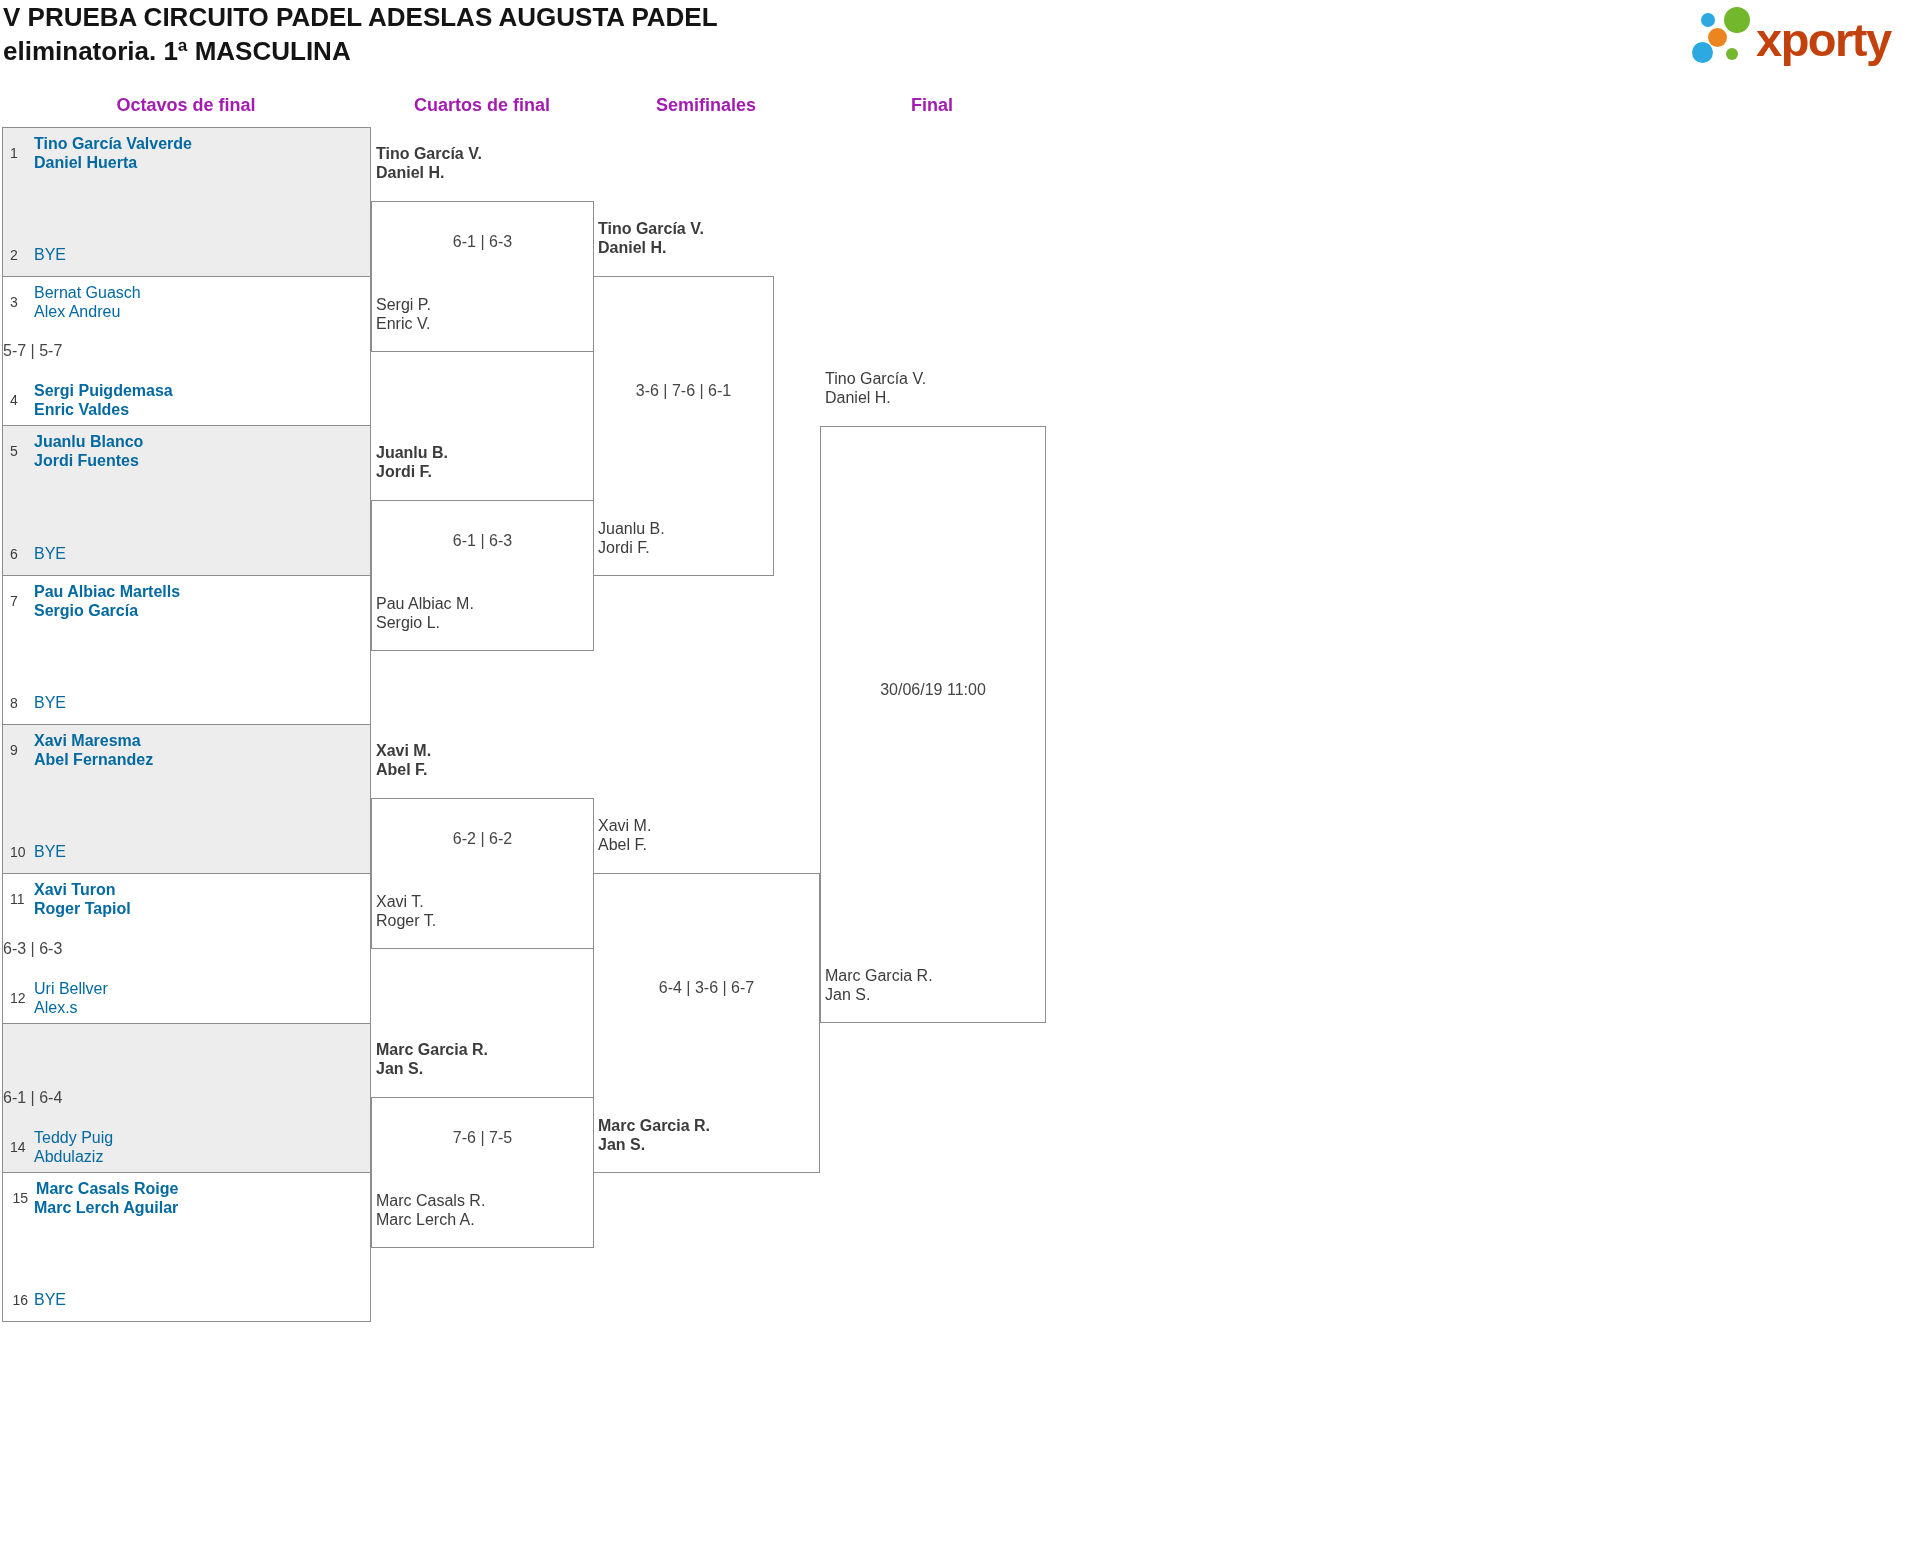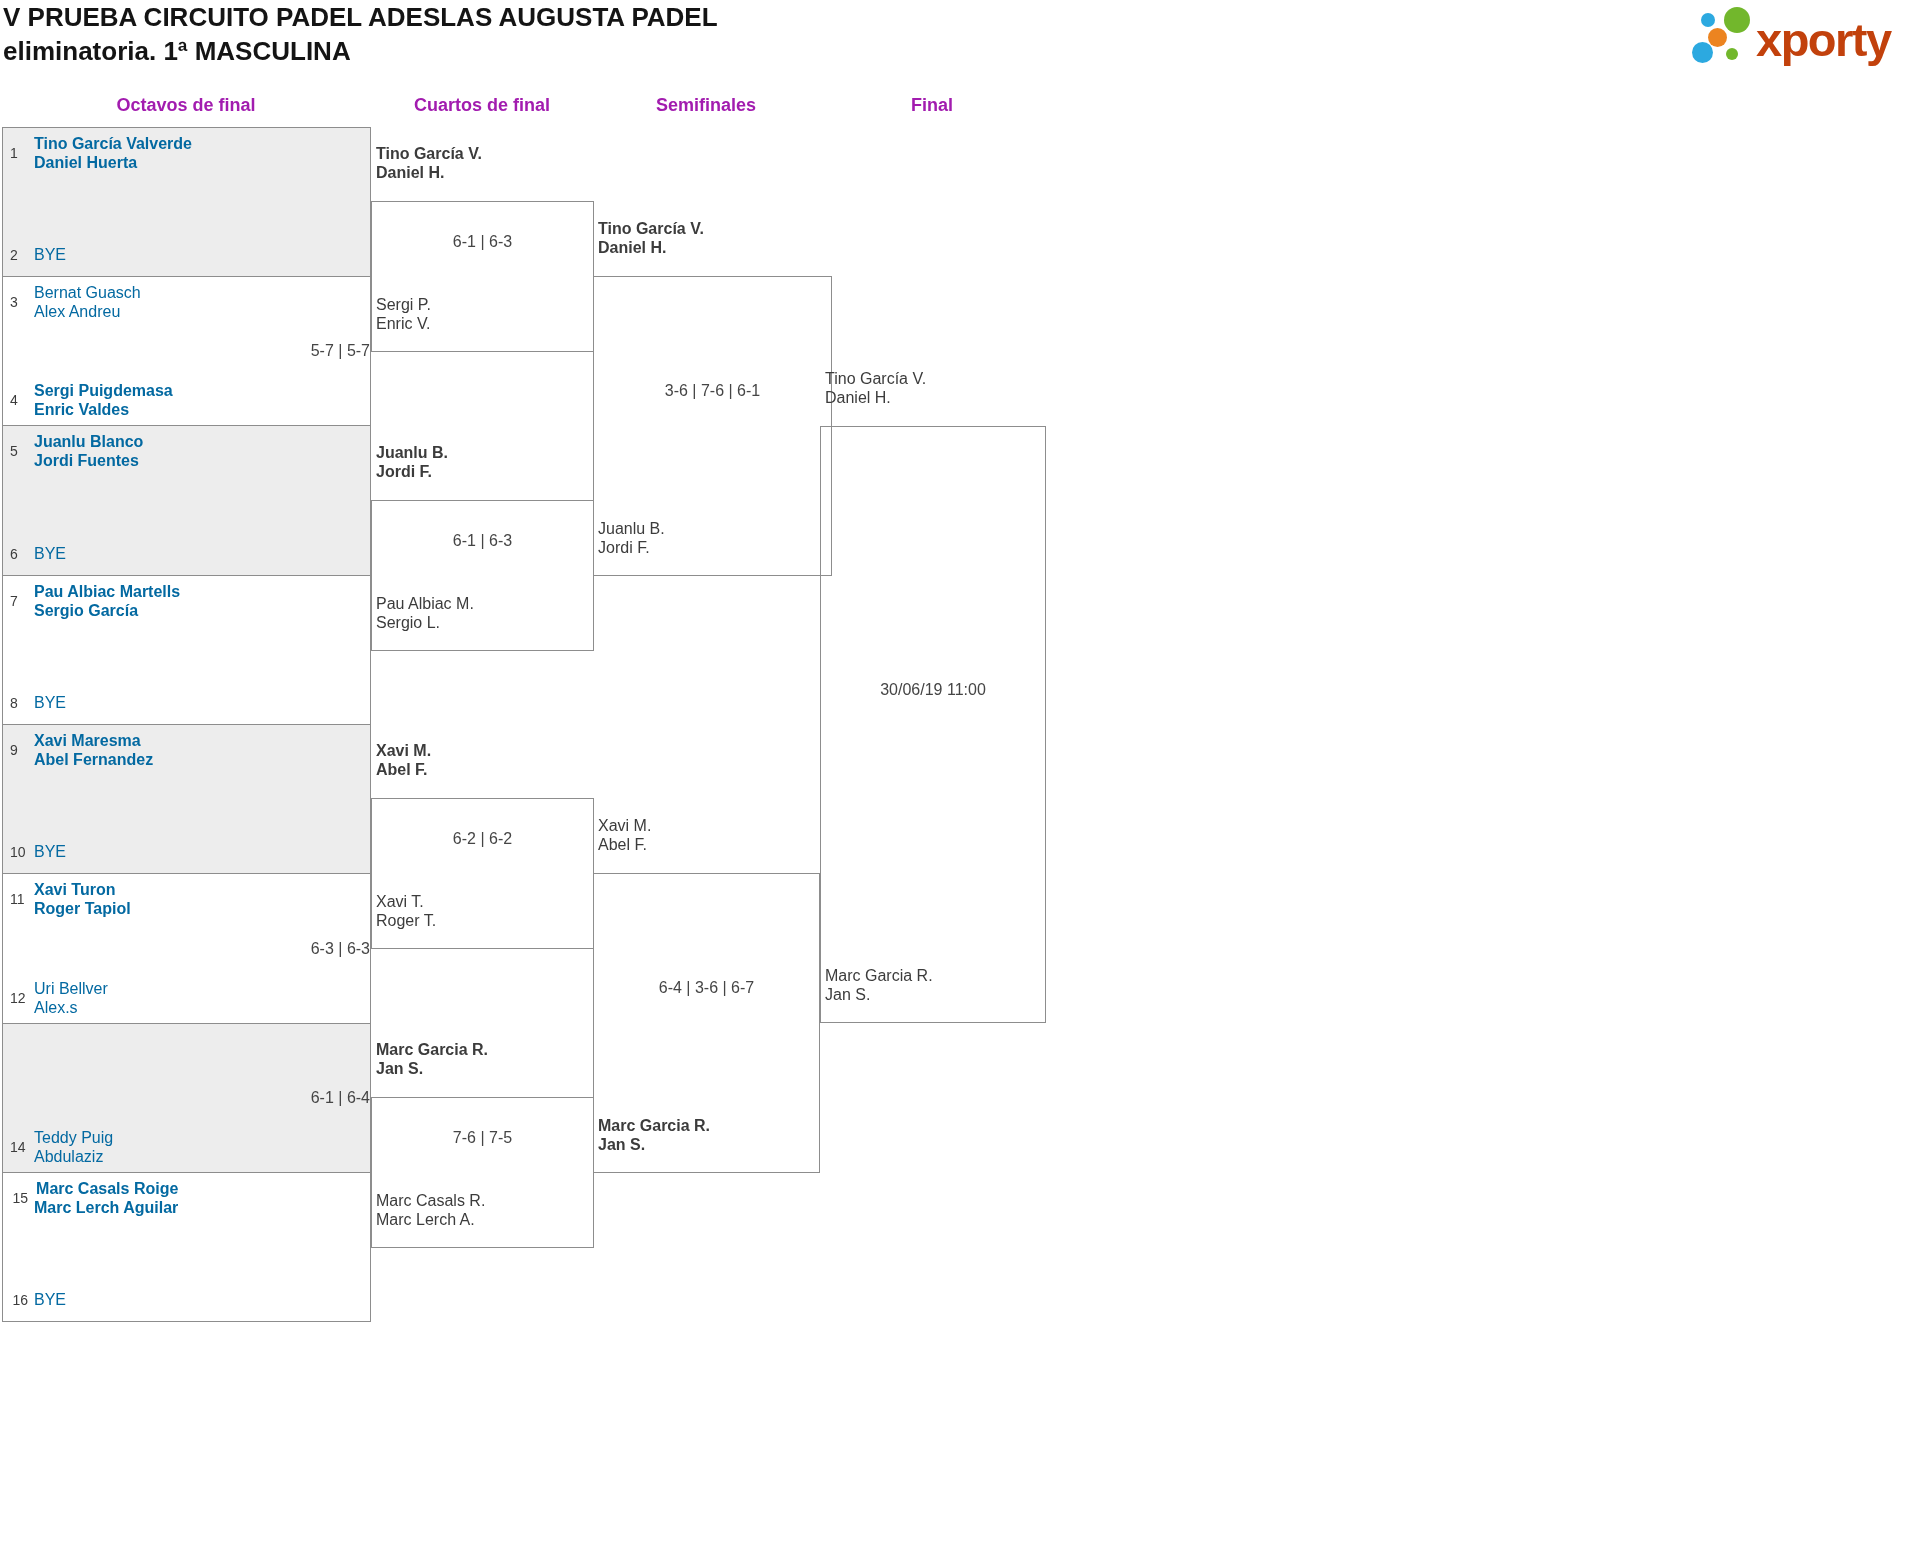--- a/index.html
+++ b/index.html
@@ -16,21 +16,21 @@
   
   .obox{position:absolute;left:2px;width:369px;border:1px solid #8d8d8d;box-sizing:border-box;background:#fff;}
   .obox.shade{background:#ededed;}
   .slot{position:absolute;left:7px;right:6px;display:flex;align-items:center;gap:6px;}
   .stop{top:6px;}
   .sbot{bottom:6px;}
   .sbye{bottom:12px;}
   .seed{flex:0 0 18px;width:18px;font-size:14px;color:#3c3c3c;}
   .names{display:flex;flex-direction:column;font-size:16px;line-height:19px;color:#0369a1;}
   .w{font-weight:700;}
-  .oscore{position:absolute;left:0;right:0;top:50%;margin-top:-10px;text-align:right;
+  .oscore{position:absolute;left:0;right:0;top:50%;margin-top:-10px;text-align:left;
           font-size:16px;line-height:20px;color:#454545;}
 
   
   .rect{position:absolute;border:1px solid #8d8d8d;box-sizing:border-box;background:transparent;}
   .rscore{position:absolute;left:0;right:0;top:calc(50% - 45px);text-align:center;
           font-size:16px;line-height:20px;color:#454545;}
   .rlabel{position:absolute;display:flex;flex-direction:column;font-size:16px;line-height:19px;color:#3c3c3c;}
 
   
   .dot{position:absolute;border-radius:50%;}
@@ -225,21 +225,21 @@
   </div>
   <div class="rlabel w" style="left:376px;top:1040px;">
     <span>Marc Garcia R.</span>
       <span>Jan S.</span>
   </div>
   <div class="rlabel" style="left:376px;top:1191px;">
     <span>Marc Casals R.</span>
       <span>Marc Lerch A.</span>
   </div>
 
-  <div class="rect" style="left:593px;top:276px;width:239px;height:300px;">
+  <div class="rect" style="left:593px;top:276px;width:181px;height:300px;">
     <div class="rscore">3-6 | 7-6 | 6-1</div>
   </div>
   <div class="rect" style="left:593px;top:873px;width:227px;height:300px;">
     <div class="rscore">6-4 | 3-6 | 6-7</div>
   </div>
 
   <div class="rlabel w" style="left:598px;top:219px;">
     <span>Tino García V.</span>
       <span>Daniel H.</span>
   </div>

